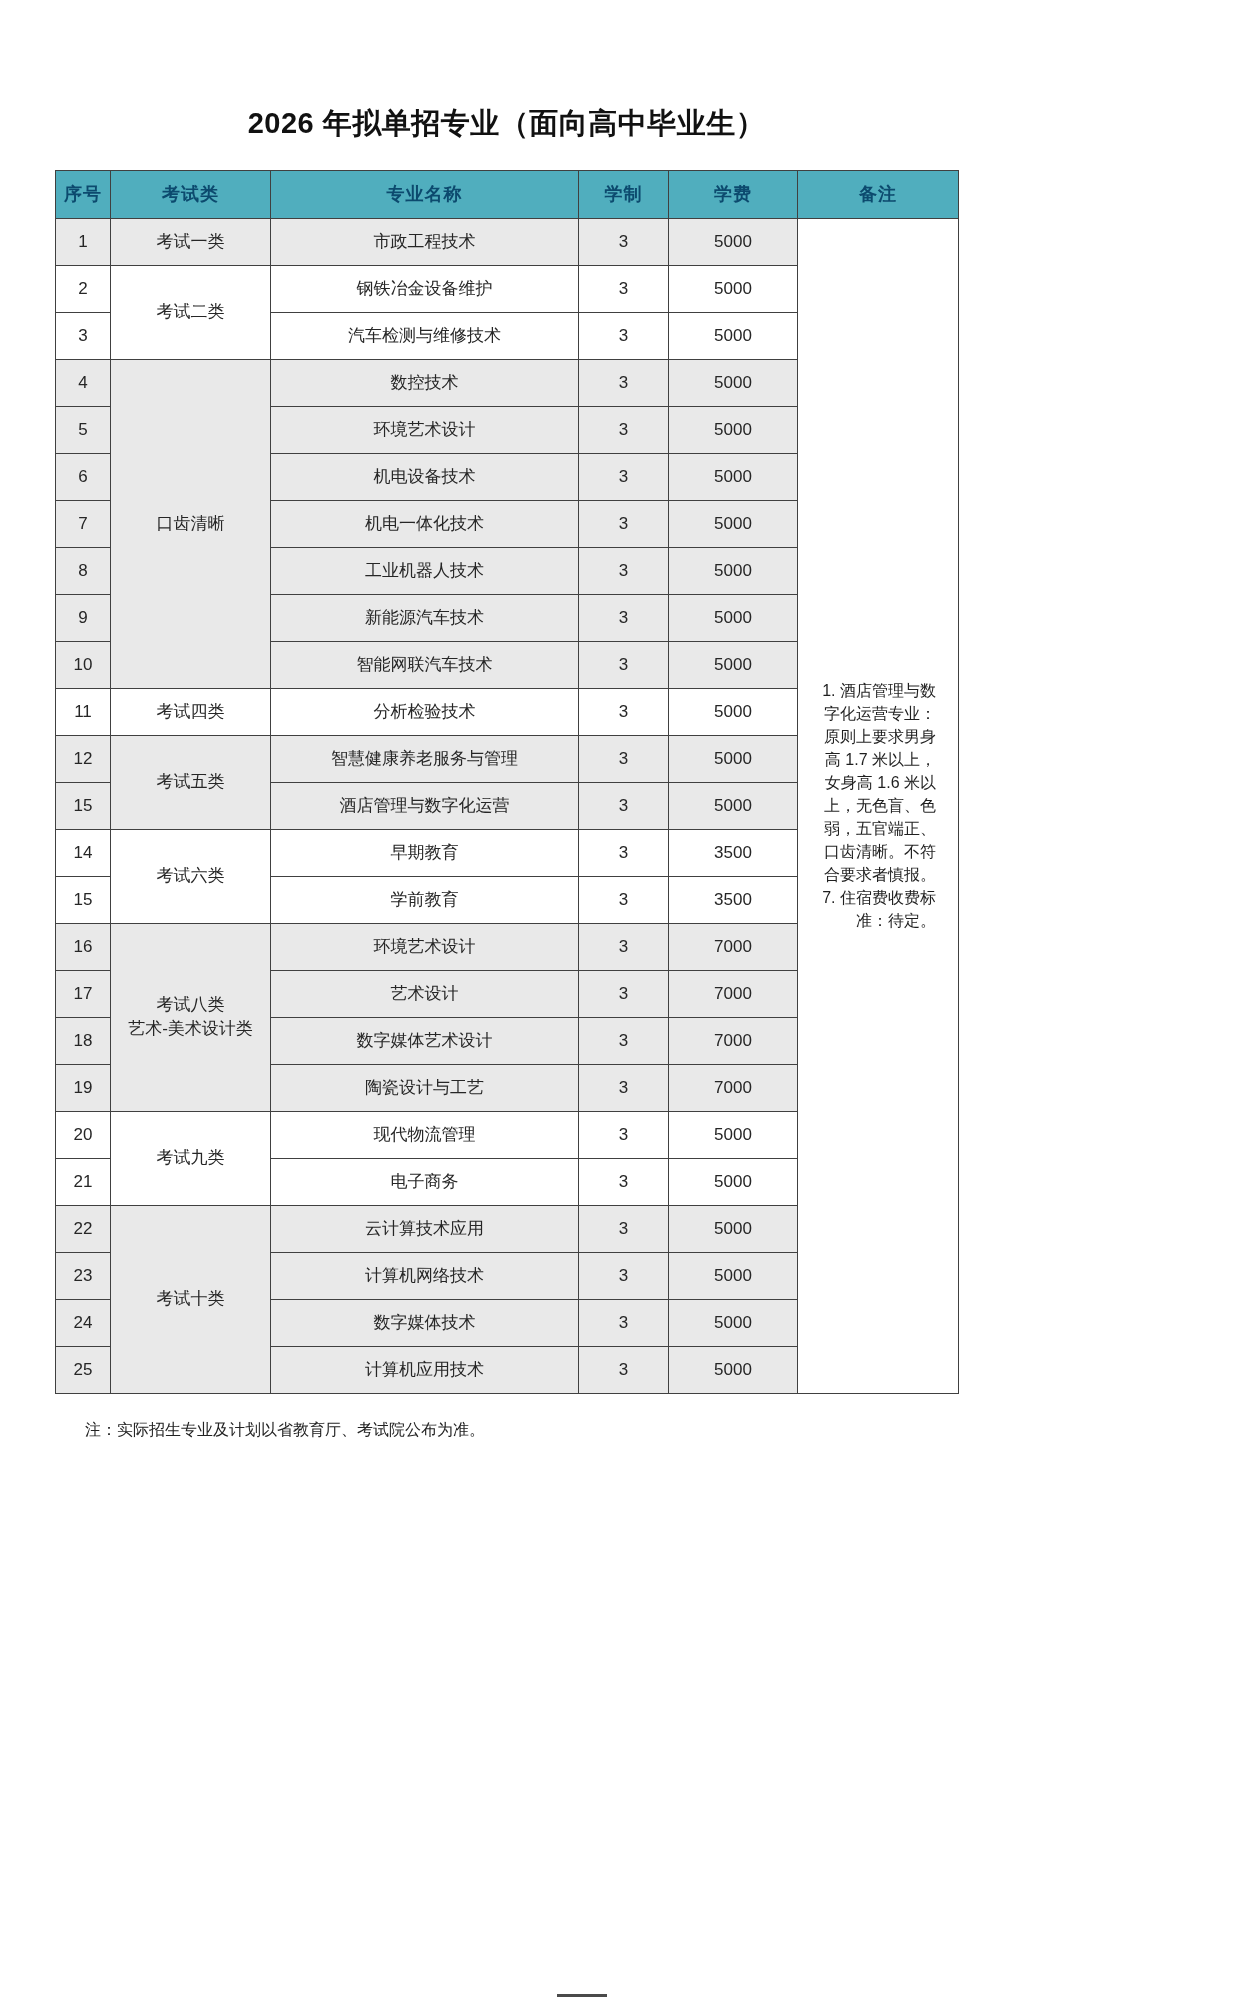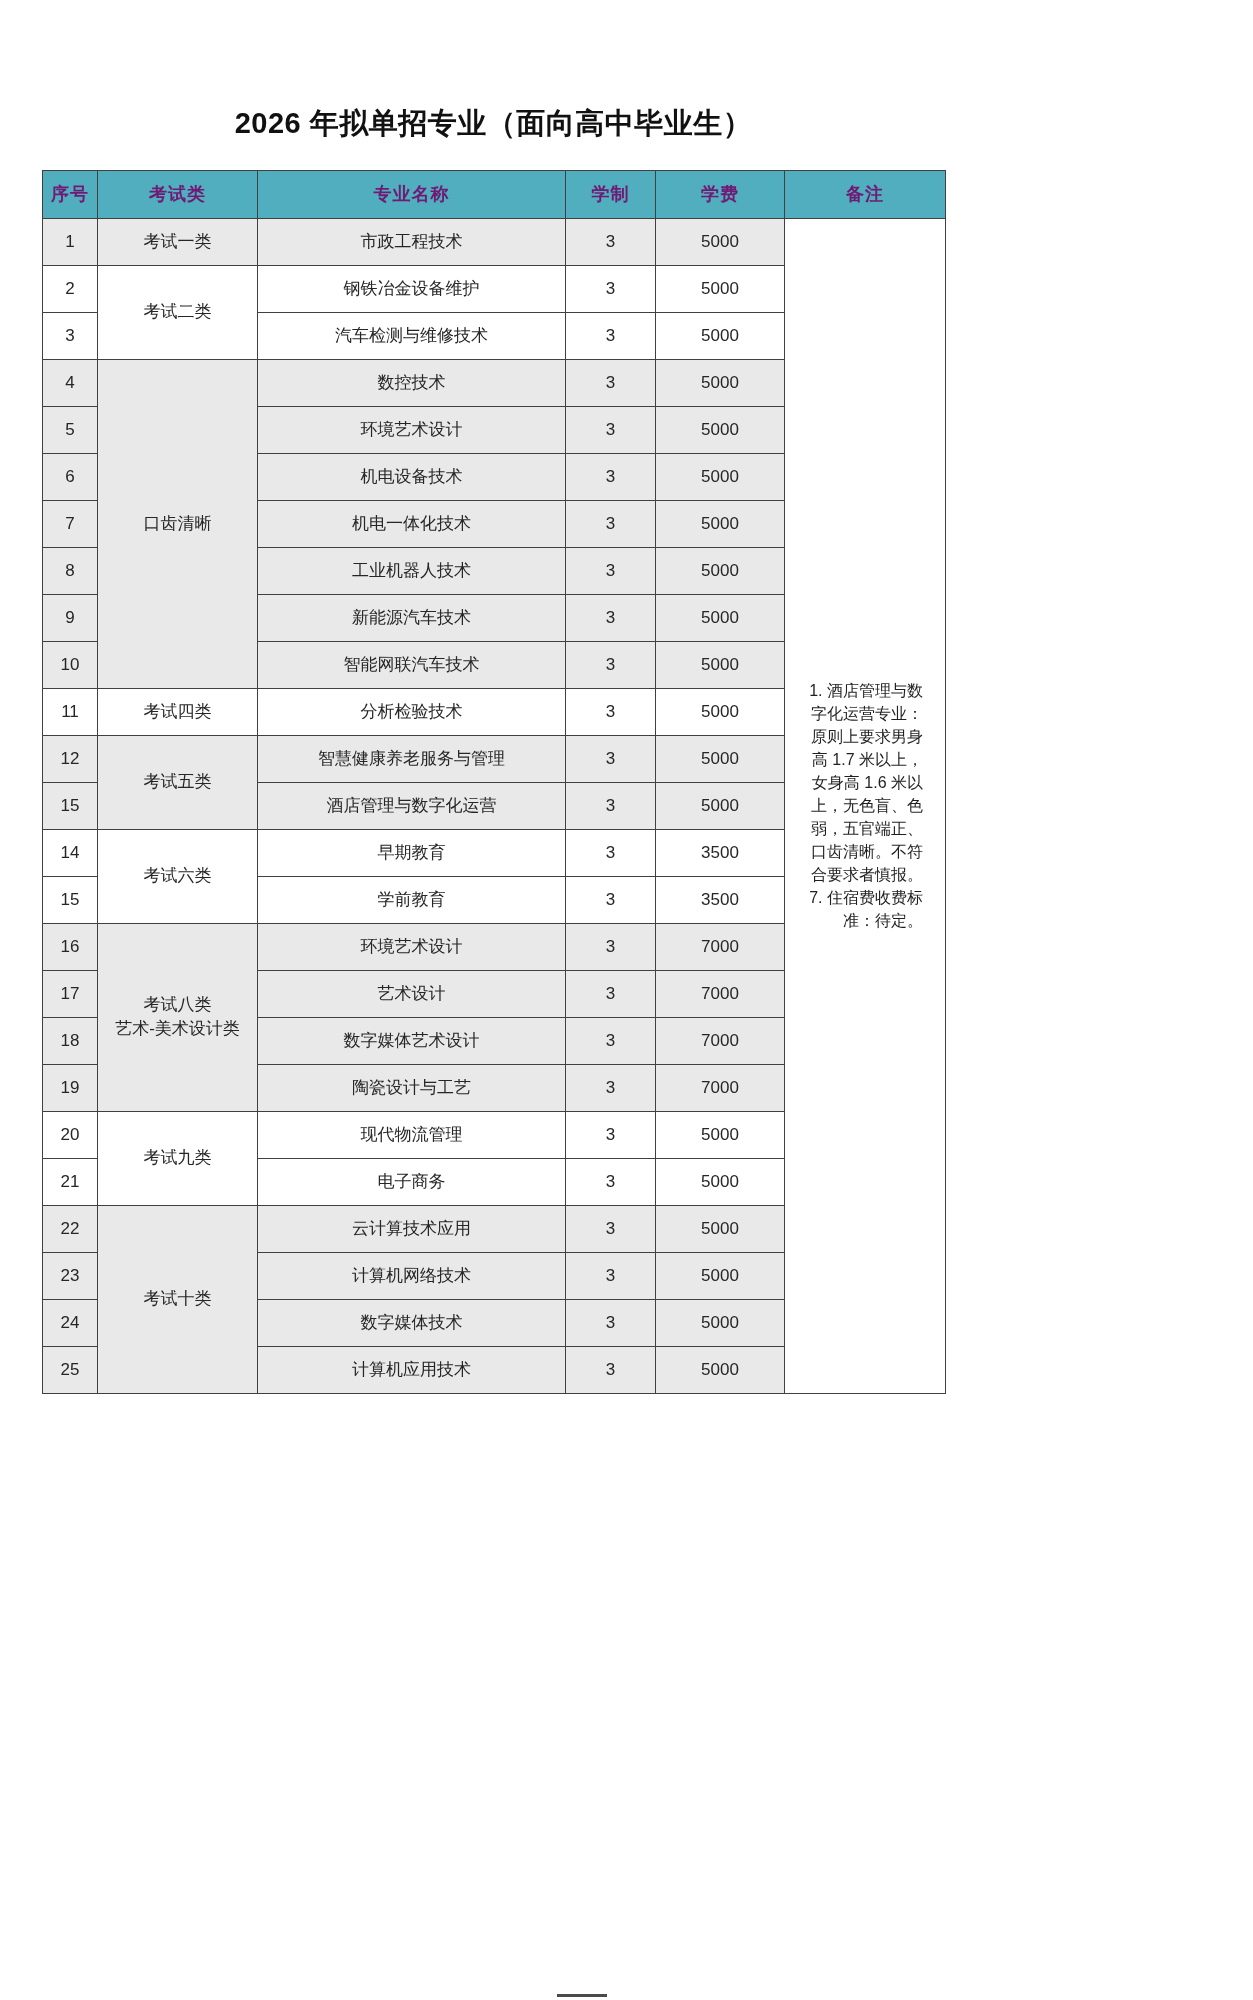--- a/index.html
+++ b/index.html
@@ -7,33 +7,33 @@
     --shaded:#E9E9E9;
     --border:#404040;
   }
   *{margin:0;padding:0;box-sizing:border-box;}
   html,body{background:#ffffff;}
   body{
     width:1253px;height:2000px;position:relative;overflow:hidden;
     font-family:"Liberation Sans","DejaVu Sans",sans-serif;
     color:#222;
   }
-  .page{width:903px;margin-left:42px;padding-top:106px;}
+  .page{width:903px;margin-left:55px;padding-top:106px;}
   .title{
     text-align:center;font-size:29px;font-weight:bold;color:#111;
     letter-spacing:0.5px;line-height:1.2;margin-bottom:29px;
   }
   table.majors{border-collapse:collapse;table-layout:fixed;width:903px;}
   .majors th,.majors td{
     border:1px solid var(--border);
     text-align:center;vertical-align:middle;overflow:hidden;
   }
   .majors thead th{
     background:var(--header-bg);
-    height:48px;font-size:18px;font-weight:bold;color:#701a75;
+    height:48px;font-size:18px;font-weight:bold;color:#0c4a6e;
     letter-spacing:1px;
   }
   .majors tbody td{height:47px;font-size:17px;color:#262626;background:#ffffff;}
   .majors tbody tr.shaded td{background:var(--shaded);}
   .majors tbody tr td.remark-cell{background:#ffffff !important;}
   .category-cell div{line-height:24px;}
   .remark-text{
     width:124px;margin-left:14px;text-align:right;
     font-size:16px;line-height:23px;color:#1f1f1f;
   }
@@ -251,15 +251,16 @@
         </tr>
         <tr class="shaded">
           <td>25</td>
           <td>计算机应用技术</td>
           <td>3</td>
           <td>5000</td>
         </tr>
       </tbody>
   </table>
 
+  <p class="footnote">注：实际招生专业及计划以省教育厅、考试院公布为准。</p>
 </div>
 
 <div class="bottom-mark"></div>
 
 </body></html>

